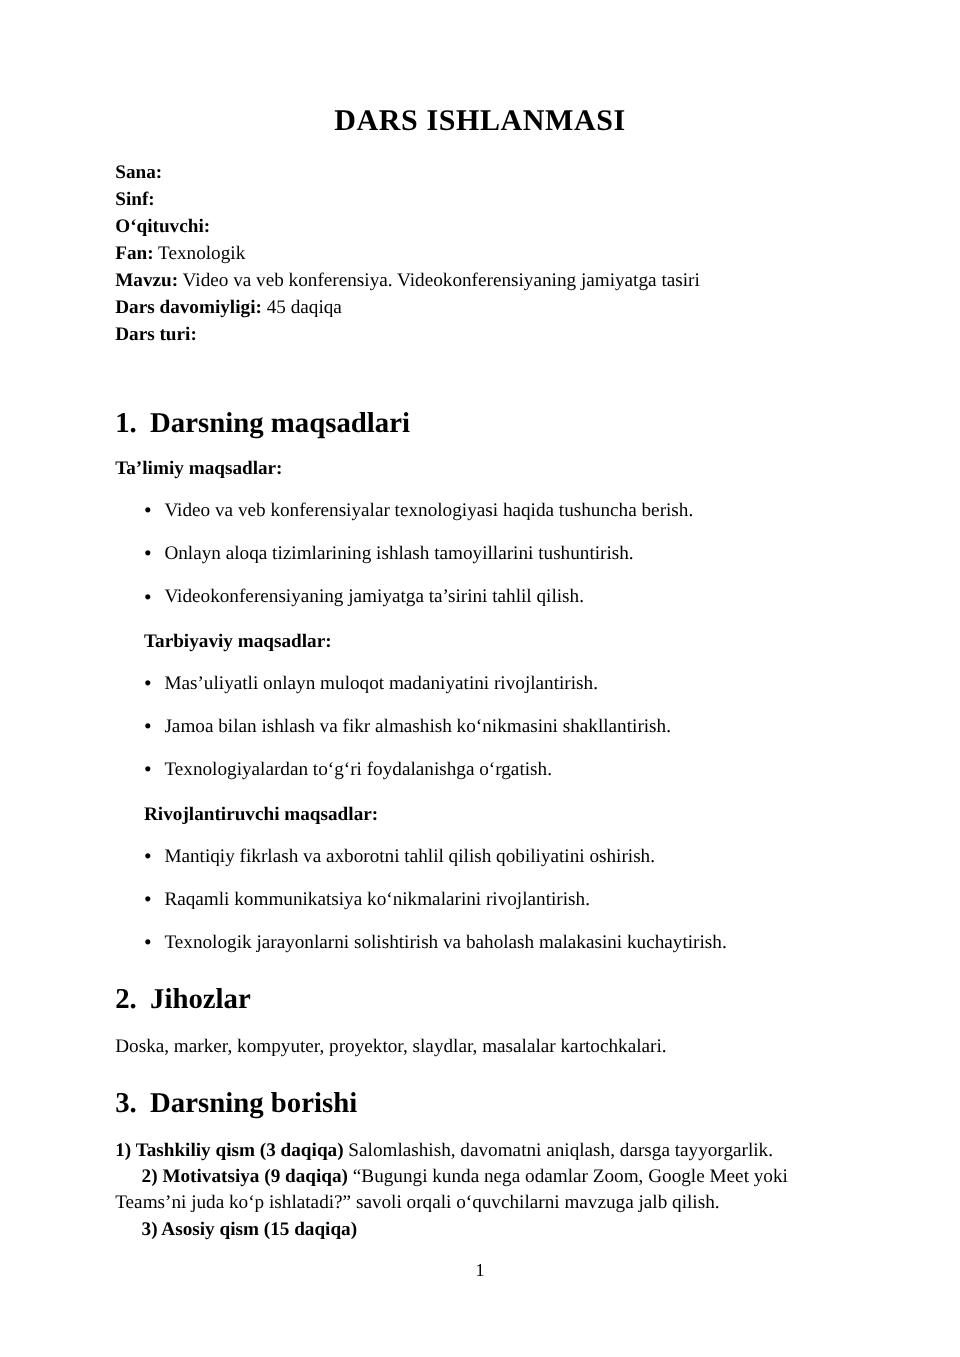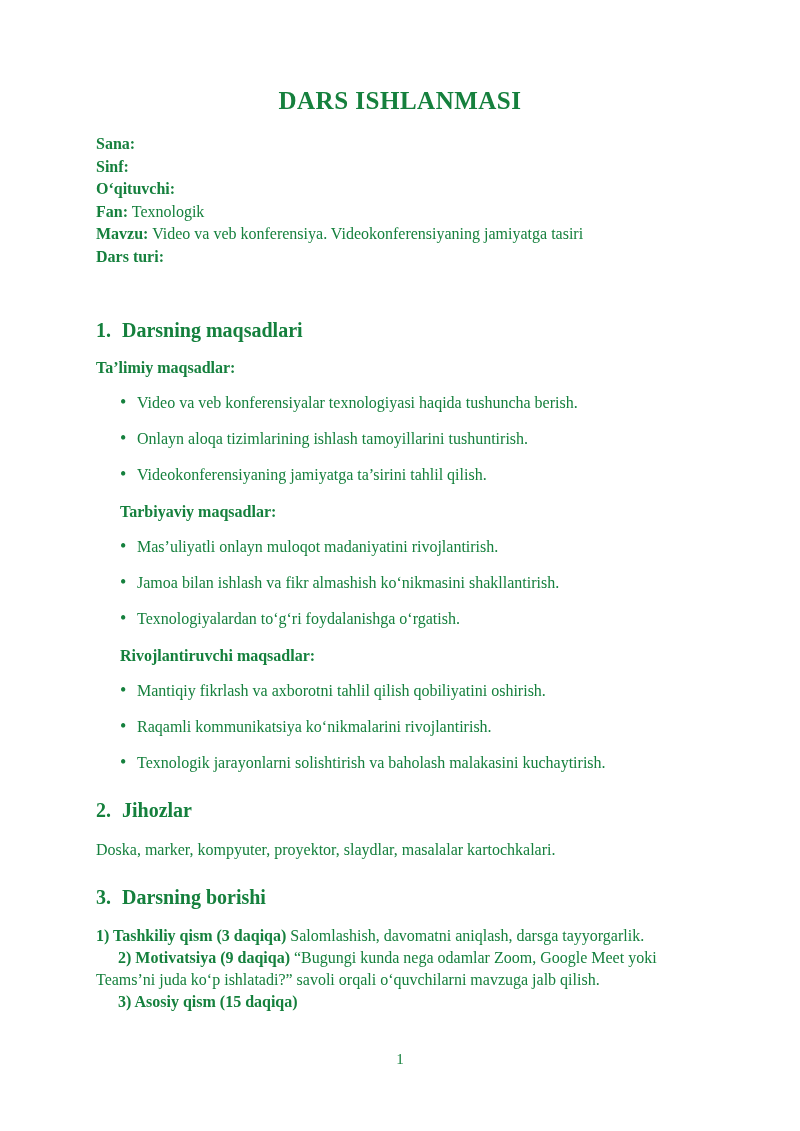--- a/index.html
+++ b/index.html
@@ -2,40 +2,40 @@
 <html><head>
 <meta charset="utf-8">
 <style>
   html, body { margin: 0; padding: 0; background: #ffffff; }
   .page {
     position: relative;
     width: 800px;
     height: 1131px;
     margin: 0 auto;
     background: #ffffff;
-    color: #15803d;
+    color: #000000;
     font-family: "Liberation Serif", "DejaVu Serif", serif;
     font-size: 16px;
     box-sizing: border-box;
     padding: 86px 96px 0 96px;
     overflow: hidden;
   }
   h1.doc-title {
     margin: 0;
     font-size: 25px;
     font-weight: 700;
     text-align: center;
     letter-spacing: 0.5px;
     line-height: 30px;
   }
   .meta { margin-top: 17px; }
   .meta-line { line-height: 22.5px; }
   .b { font-weight: 700; }
   h2.sec-heading {
-    font-size: 20px;
+    font-size: 24px;
     font-weight: 700;
     margin: 0;
     line-height: 24px;
   }
   h2.sec1 { margin-top: 50px; }
   h2.sec2 { margin-top: 24px; }
   h2.sec3 { margin-top: 24px; }
   .sec-num { margin-right: 11px; }
   .goal-head {
     font-weight: 700;
@@ -96,20 +96,24 @@
     </div>
     <div class="meta-line">
       <span class="b">Fan:</span>
       <span>Texnologik</span>
     </div>
     <div class="meta-line">
       <span class="b">Mavzu:</span>
       <span>Video va veb konferensiya. Videokonferensiyaning jamiyatga tasiri</span>
     </div>
     <div class="meta-line">
+      <span class="b">Dars davomiyligi:</span>
+      <span>45 daqiqa</span>
+    </div>
+    <div class="meta-line">
       <span class="b">Dars turi:</span>
       <span></span>
     </div>
   </div>
 
   <h2 class="sec-heading sec1">
     <span class="sec-num">1.</span><span>Darsning maqsadlari</span>
   </h2>
 
   <div class="goal-head">Ta’limiy maqsadlar:</div>

